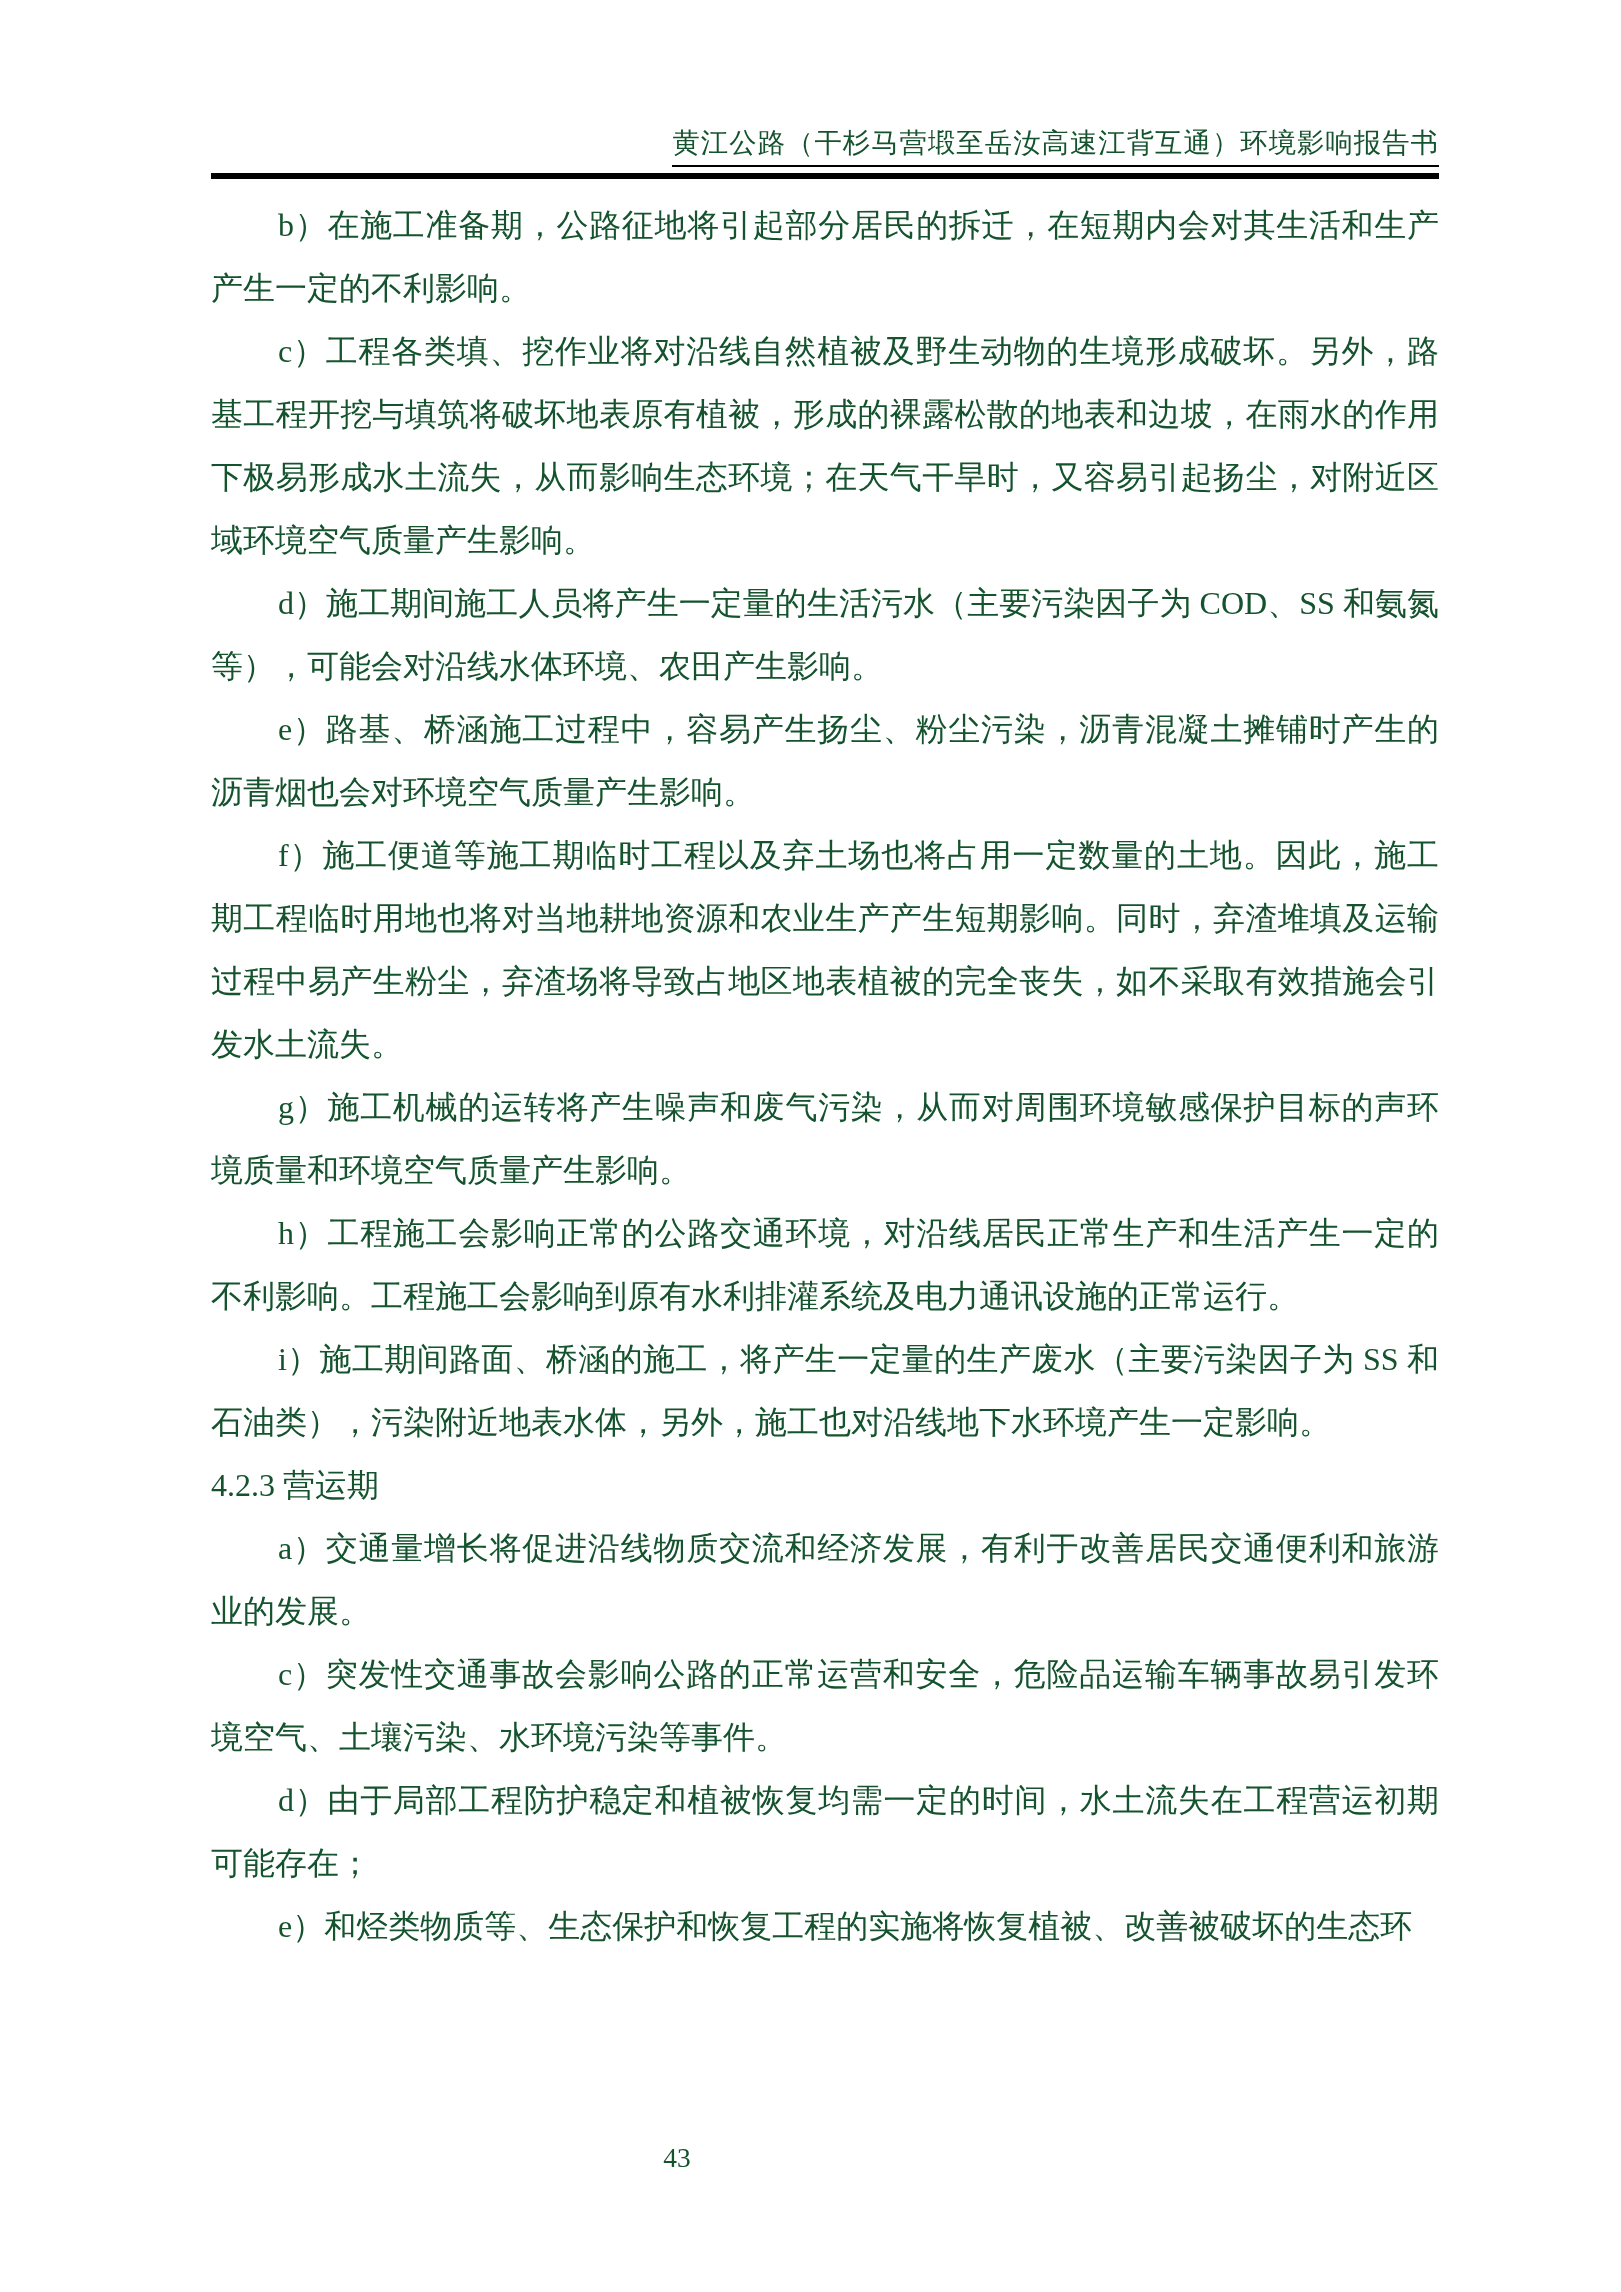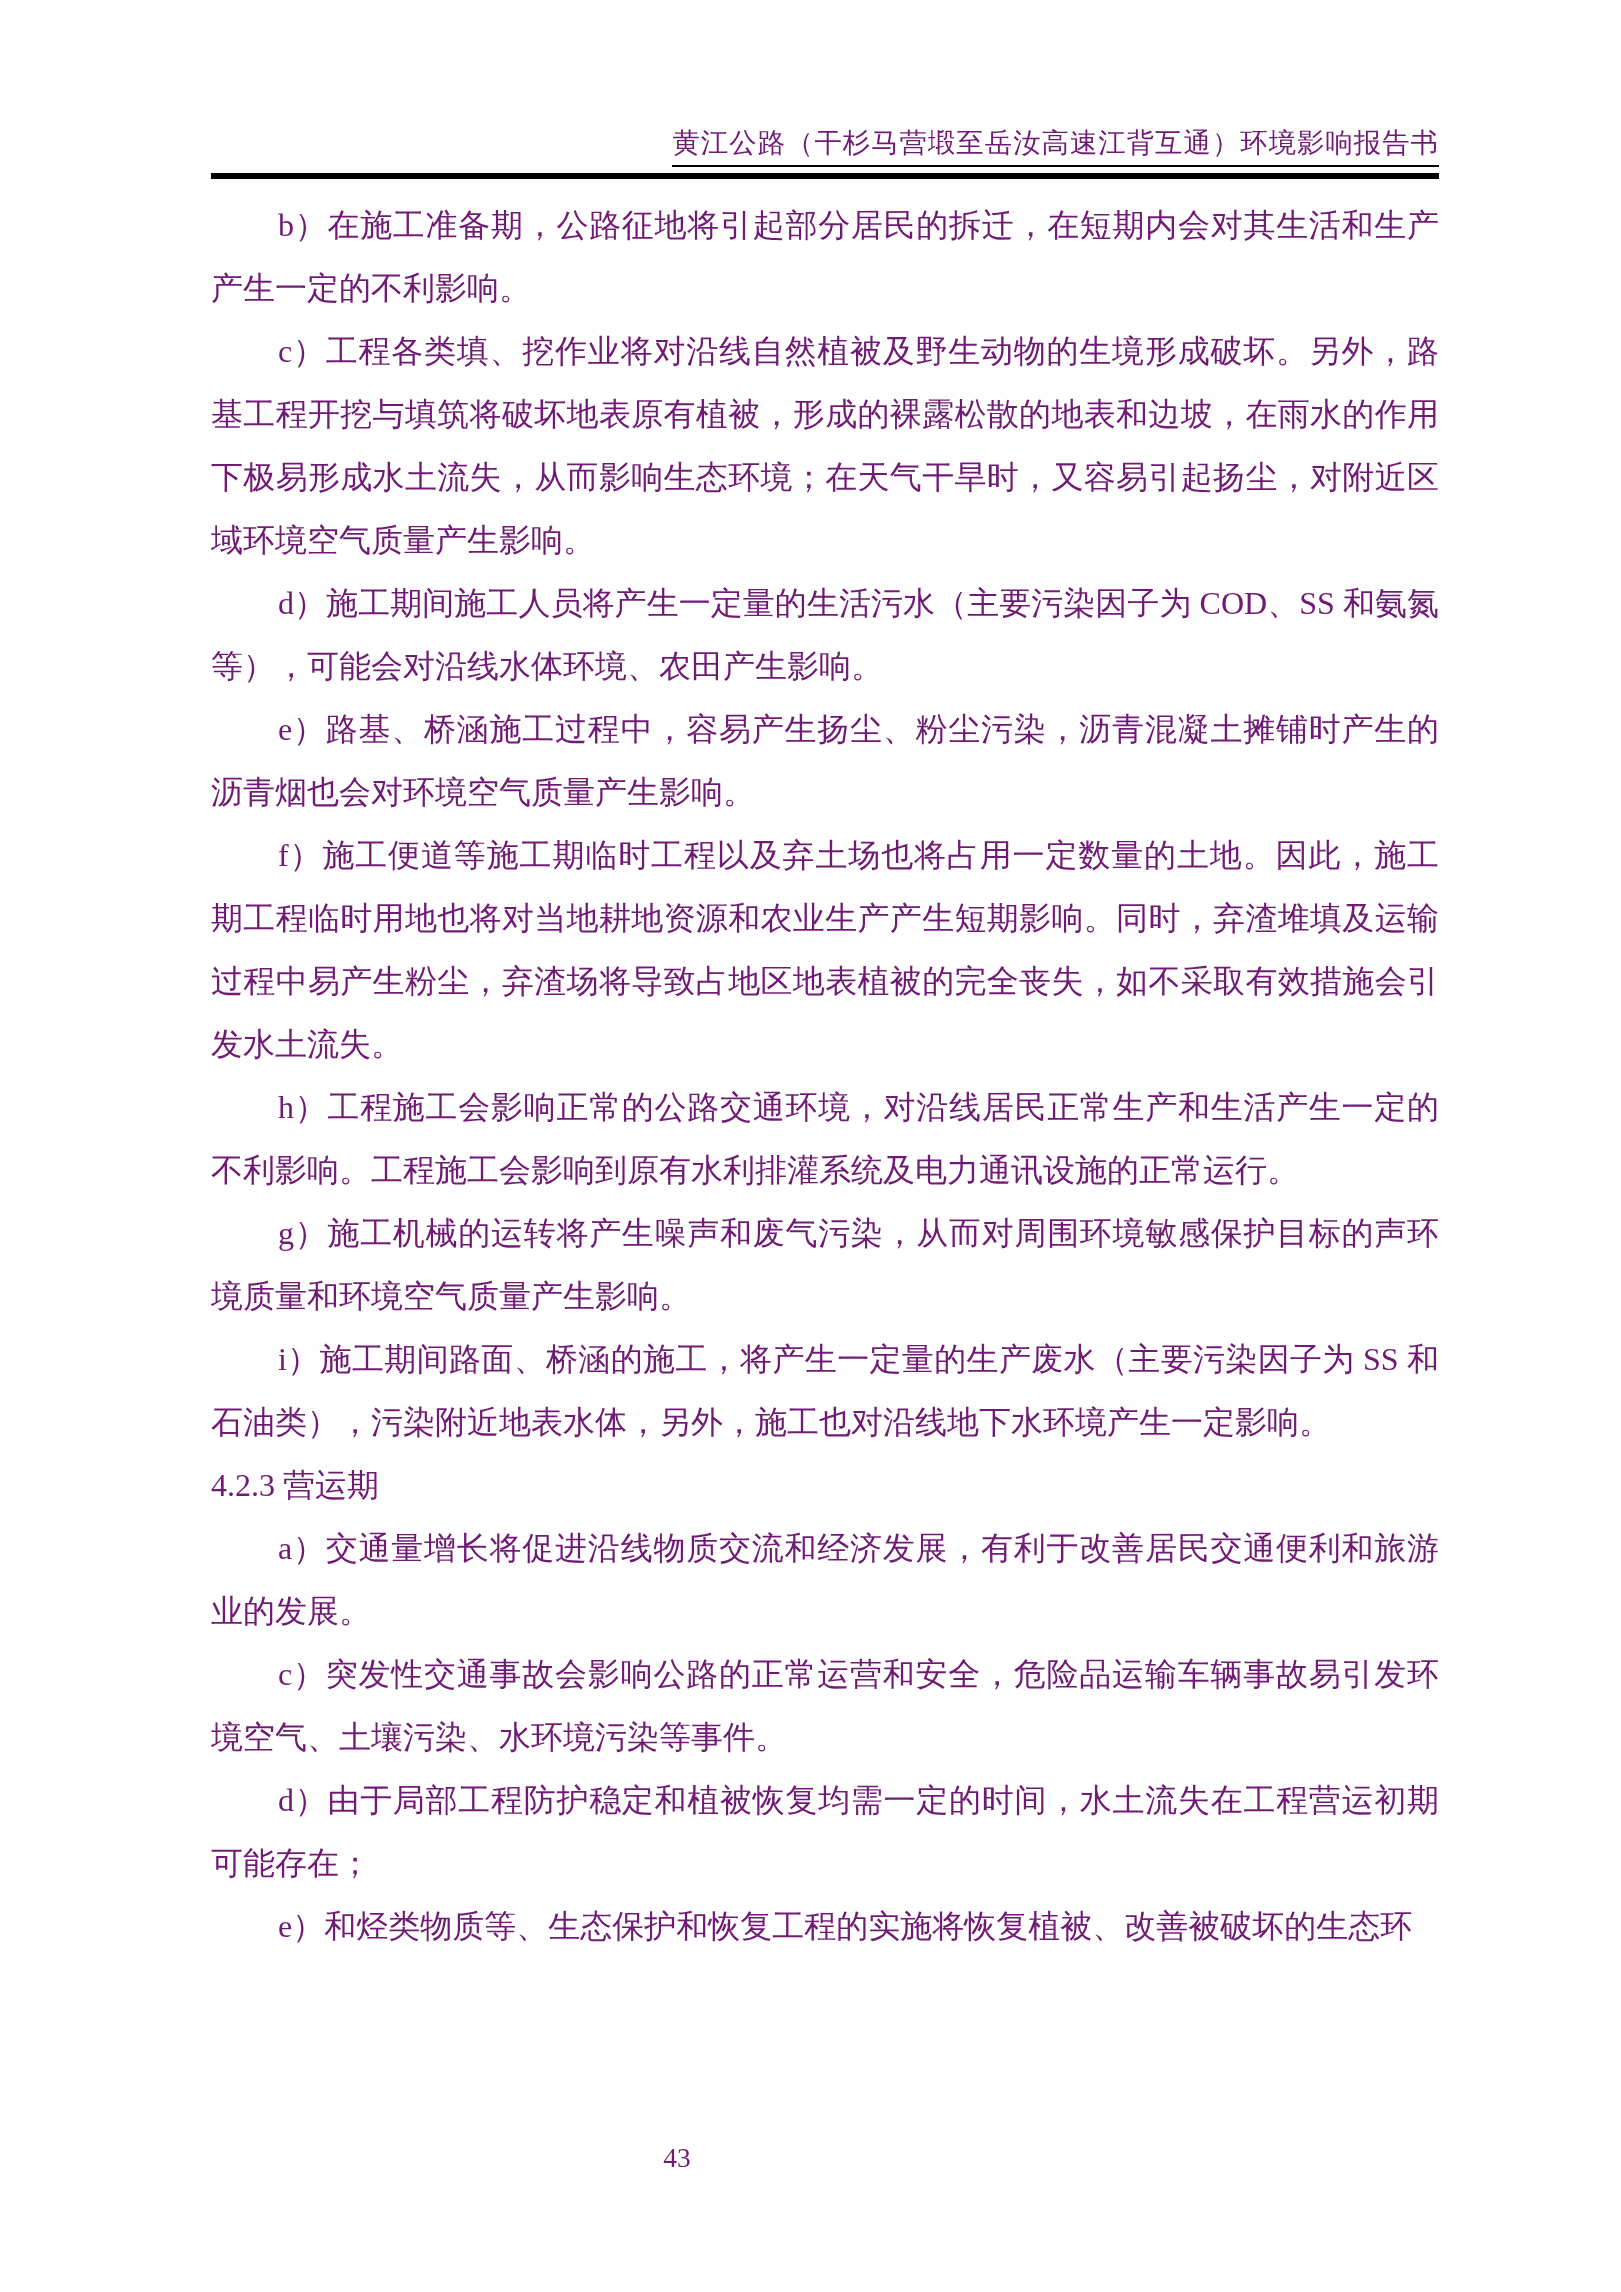--- a/index.html
+++ b/index.html
@@ -7,21 +7,21 @@
     padding: 0;
     background: #e8e8e8;
   }
   .page {
     position: relative;
     width: 1621px;
     height: 2293px;
     background: #ffffff;
     margin: 0 auto;
     font-family: "Liberation Serif", "DejaVu Serif", serif;
-    color: #701a75;
+    color: #14532d;
     overflow: hidden;
   }
   .header {
     position: absolute;
     left: 211px;
     top: 125px;
     width: 1228px;
     text-align: right;
     font-size: 27.4px;
     line-height: 37px;
@@ -75,22 +75,22 @@
     <span class="header-title">黄江公路（干杉马营塅至岳汝高速江背互通）环境影响报告书</span>
   </div>
   <div class="header-rule"></div>
 
   <div class="body-text">
     <p>b）在施工准备期，公路征地将引起部分居民的拆迁，在短期内会对其生活和生产产生一定的不利影响。</p>
     <p>c）工程各类填、挖作业将对沿线自然植被及野生动物的生境形成破坏。另外，路基工程开挖与填筑将破坏地表原有植被，形成的裸露松散的地表和边坡，在雨水的作用下极易形成水土流失，从而影响生态环境；在天气干旱时，又容易引起扬尘，对附近区域环境空气质量产生影响。</p>
     <p>d）施工期间施工人员将产生一定量的生活污水（主要污染因子为 COD、SS 和氨氮等），可能会对沿线水体环境、农田产生影响。</p>
     <p>e）路基、桥涵施工过程中，容易产生扬尘、粉尘污染，沥青混凝土摊铺时产生的沥青烟也会对环境空气质量产生影响。</p>
     <p>f）施工便道等施工期临时工程以及弃土场也将占用一定数量的土地。因此，施工期工程临时用地也将对当地耕地资源和农业生产产生短期影响。同时，弃渣堆填及运输过程中易产生粉尘，弃渣场将导致占地区地表植被的完全丧失，如不采取有效措施会引发水土流失。</p>
+    <p>g）施工机械的运转将产生噪声和废气污染，从而对周围环境敏感保护目标的声环境质量和环境空气质量产生影响。</p>
     <p>h）工程施工会影响正常的公路交通环境，对沿线居民正常生产和生活产生一定的不利影响。工程施工会影响到原有水利排灌系统及电力通讯设施的正常运行。</p>
-    <p>g）施工机械的运转将产生噪声和废气污染，从而对周围环境敏感保护目标的声环境质量和环境空气质量产生影响。</p>
     <p>i）施工期间路面、桥涵的施工，将产生一定量的生产废水（主要污染因子为 SS 和石油类），污染附近地表水体，另外，施工也对沿线地下水环境产生一定影响。</p>
 
     <p class="section-heading">4.2.3 营运期</p>
 
     <p>a）交通量增长将促进沿线物质交流和经济发展，有利于改善居民交通便利和旅游业的发展。</p>
     <p>c）突发性交通事故会影响公路的正常运营和安全，危险品运输车辆事故易引发环境空气、土壤污染、水环境污染等事件。</p>
     <p>d）由于局部工程防护稳定和植被恢复均需一定的时间，水土流失在工程营运初期可能存在；</p>
     <p>e）和烃类物质等、生态保护和恢复工程的实施将恢复植被、改善被破坏的生态环</p>
   </div>
 

